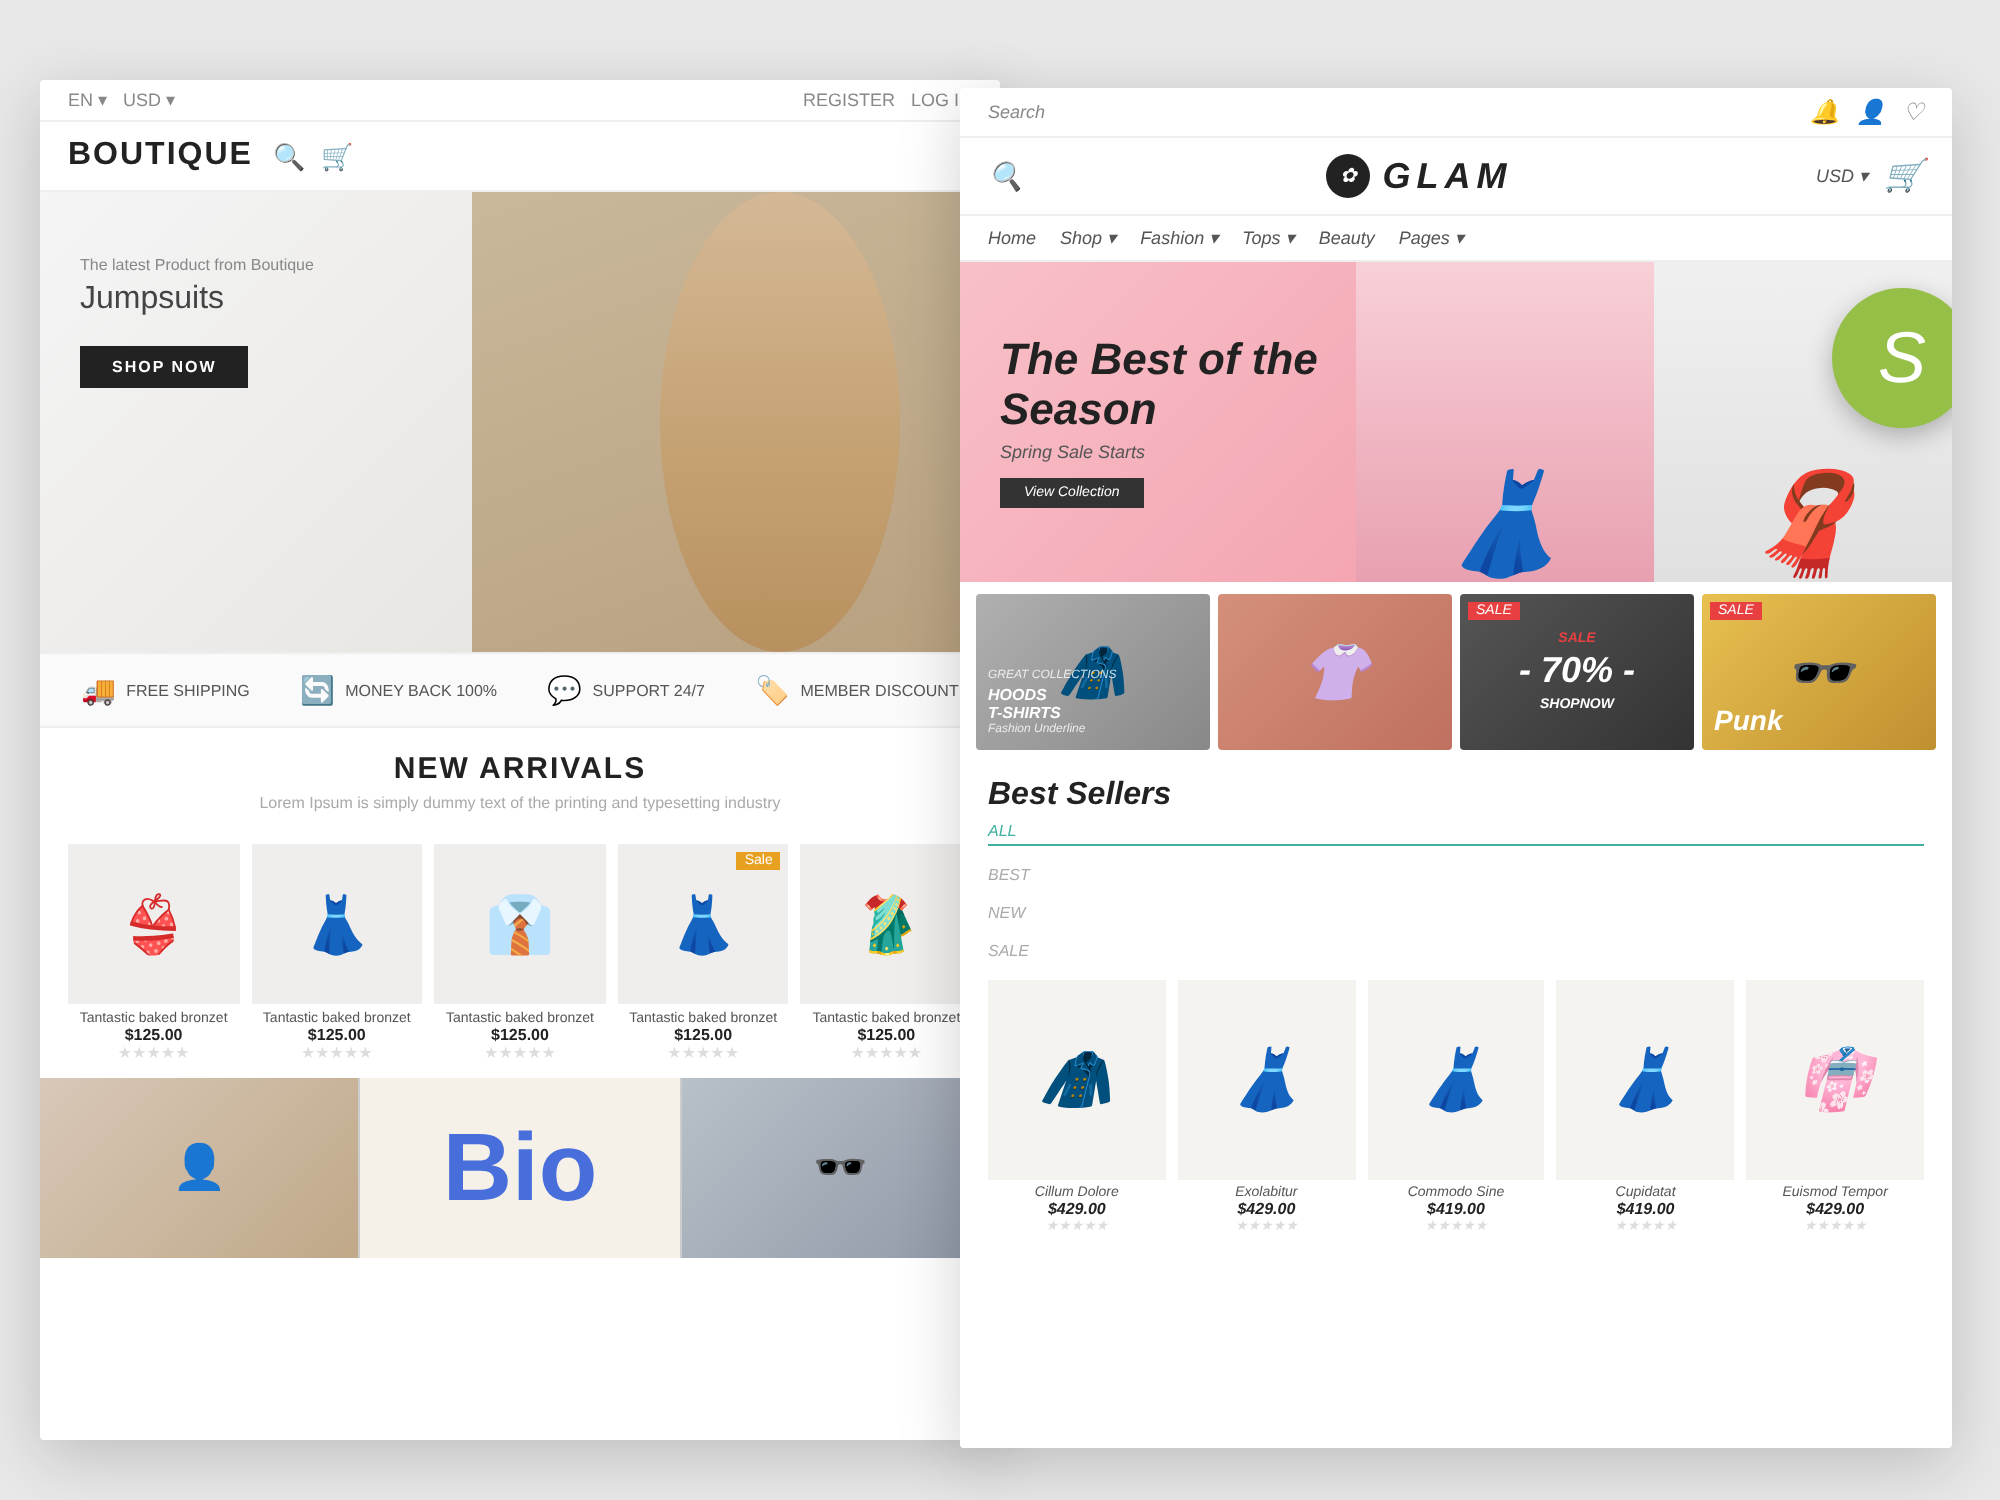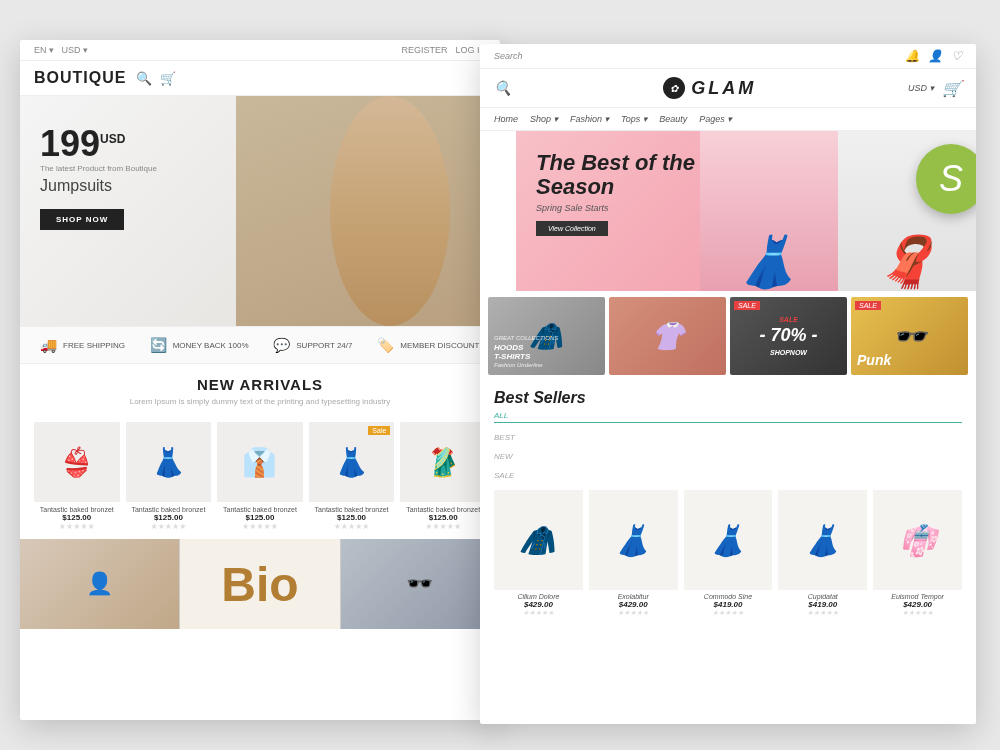--- a/index.html
+++ b/index.html
@@ -201,21 +201,21 @@
       display: flex;
       align-items: center;
       justify-content: center;
       font-size: 22px;
       color: #c4a060;
       border-right: 1px solid #ccc;
     }
     .teaser-bio {
       font-size: 48px;
       font-weight: 900;
-      color: #a16207;
+      color: #1d4ed8;
       opacity: 0.8;
     }
 
     
     .card-right {
       position: absolute;
       left: 480px;
       top: 44px;
       width: 496px;
       height: 680px;
@@ -286,22 +286,21 @@
       border-bottom: 1px solid #eee;
     }
 
     
     .glam-hero {
       height: 160px;
       background: linear-gradient(135deg, #f8c0c8 0%, #f090a0 100%);
       position: relative;
       overflow: hidden;
       display: flex;
-      align-items: flex-start;
-      margin-left: 36px;
+      align-items: center;
     }
     .glam-hero-text {
       padding: 20px 20px;
       flex: 0 0 50%;
     }
     .glam-hero-title {
       font-size: 22px;
       font-weight: 900;
       color: #222;
       line-height: 1.1;
@@ -464,23 +463,20 @@
     <div class="boutique-nav-icons">
       <span>🔍</span>
       <span>🛒</span>
     </div>
   </div>
 
   <div class="boutique-hero">
     <div class="boutique-hero-bg"></div>
     <div class="model-silhouette"></div>
     <div class="hero-text">
-      <div class="hero-price">
-        <span>199</span><sup>USD</sup>
-      </div>
       <div class="hero-subtitle">The latest Product from Boutique</div>
       <div class="hero-jumpsuits">Jumpsuits</div>
       <div class="btn-shop">SHOP NOW</div>
     </div>
   </div>
 
   <div class="features-bar">
     <div class="feature-item">
       <span class="feature-icon">🚚</span>
       <span>FREE SHIPPING</span>

